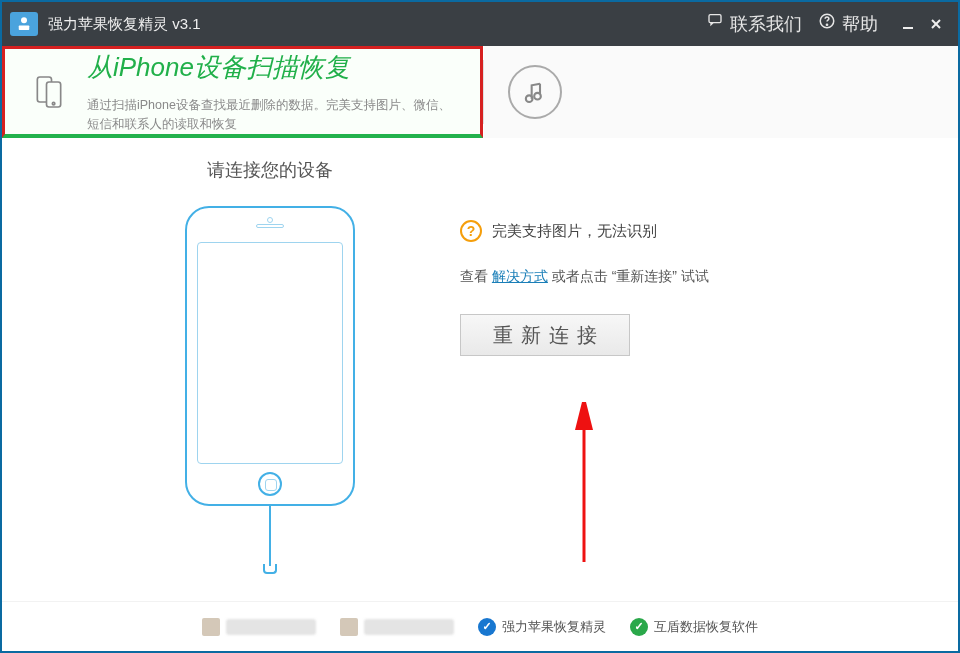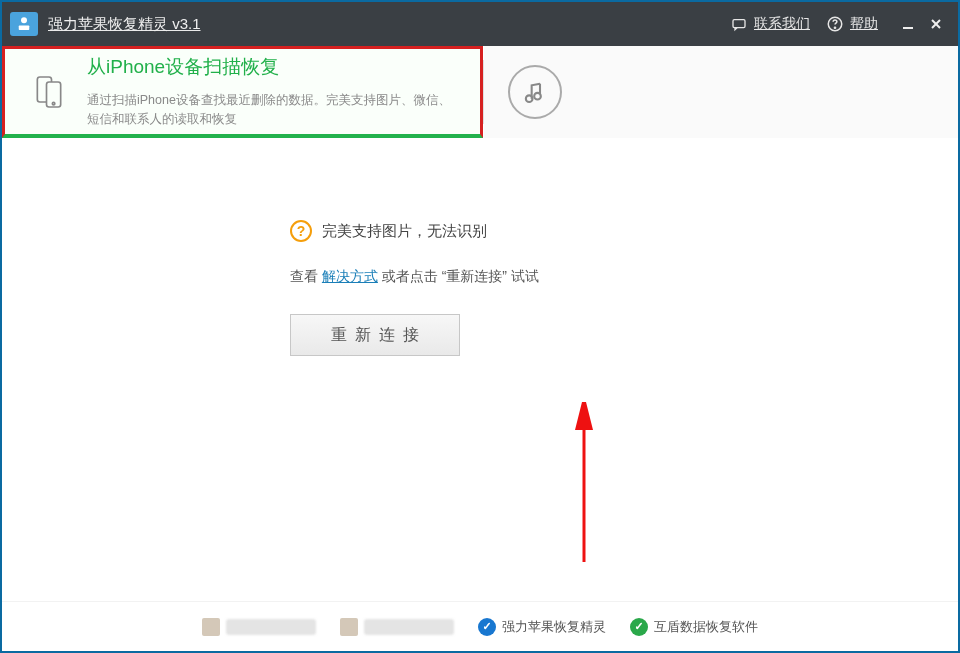--- a/index.html
+++ b/index.html
@@ -7,33 +7,33 @@
   .window {
     width: 960px; height: 653px;
     border: 2px solid #0a6aa1;
     background: #fff;
     display: flex; flex-direction: column;
     position: relative;
   }
   .titlebar {
     height: 44px; background: #3a3f44;
     display: flex; align-items: center;
-    padding: 0 8px; color: #eaeaea; text-decoration: underline;
+    padding: 0 8px; color: #eaeaea;
   }
   .app-icon {
     width: 28px; height: 24px; background: #4aa3dd;
     border-radius: 3px; display:flex; align-items:center; justify-content:center;
     margin-right: 10px; position:relative;
   }
   .app-icon svg { width:18px; height:18px; }
   .app-title { font-size: 15px; color: #eee; }
   .title-spacer { flex:1; }
   .title-item {
-    display:flex; align-items:flex-end; color:#e6e6e6;
-    font-size:14px; margin-right:16px; cursor:pointer;
+    display:flex; align-items:flex-start; color:#e6e6e6;
+    font-size:18px; margin-right:16px; cursor:pointer;
   }
   .title-item svg, .title-item .glyph { margin-right:6px; }
   .win-btn {
     width:28px; height:28px; display:flex; align-items:center; justify-content:center;
     color:#eee; cursor:pointer; font-size:16px;
   }
   .tabs { display:flex; height:92px; }
   .tab {
     flex:1; display:flex; align-items:center; justify-content:flex-start;
     padding:0 24px; cursor:pointer; position:relative;
@@ -44,21 +44,21 @@
     border: 3px solid #d62020;
     border-bottom: 4px solid #22b24c;
   }
   .tab .tab-icon {
     width:54px; height:54px; border-radius:50%;
     display:flex; align-items:center; justify-content:center;
     margin-right:18px;
   }
   .tab.active .tab-icon { }
   .tab .tab-icon svg { width:40px; height:40px; }
-  .tab .tab-title { font-size:19px; color:#555; }
+  .tab .tab-title { font-size:26px; color:#555;font-style:italic; }
   .tab.active .tab-title { color:#21b04a; }
   .tab .tab-sub { font-size:12.5px; color:#8a8a8a; margin-top:11px; line-height:1.5; }
   .vr { width:1px; background:#e0e0e0; height:70%; align-self:center; }
   .main {
     flex:1; display:flex; padding-top:20px;
     align-items:flex-start; justify-content:center;
   }
   .left-col { width:340px; text-align:center; }
   .connect-head { font-size:18px; color:#555; margin-bottom:24px; }
   .phone {
@@ -80,21 +80,21 @@
   .status-row { display:flex; align-items:center; font-size:15px; color:#444; margin-bottom:26px;}
   .status-icon {
     width:22px; height:22px; border:2px solid #f59e0b; border-radius:50%;
     display:flex; align-items:center; justify-content:center;
     color:#f59e0b; font-weight:bold; margin-right:10px; font-size:14px;
   }
   .hint-row { font-size:14px; color:#555; margin-bottom:28px; }
   .hint-row a { color:#1b7fb8; }
   .reconnect-btn {
     width:170px; height:42px; background:linear-gradient(#f7f7f7,#e9e9e9);
-    border:1px solid #c7c7c7; font-size:16px; color:#555; letter-spacing:8px;
+    border:1px solid #c7c7c7; font-size:20px; color:#555; letter-spacing:8px;
     cursor:pointer; text-align:center; padding-left:8px;
   }
   .arrow {
     position:absolute; left:562px; top:400px; pointer-events:none;
   }
   .footer {
     height:50px; display:flex; align-items:center; justify-content:center;
     gap:24px; font-size:13px; color:#666;
     border-top:1px solid #f2f2f2;
   }
@@ -179,20 +179,31 @@
           <circle cx="27" cy="29" r="4"></circle>
           <path d="M30 14v13"></path>
         </svg>
       </div>
       <div>
       </div>
     </div>
   </div>
 
   <div class="main">
+    <div class="left-col">
+      <div class="connect-head">请连接您的设备</div>
+      <div class="phone">
+        <div class="cam"></div>
+        <div class="ear"></div>
+        <div class="screen"></div>
+        <div class="home"></div>
+      </div>
+      <div class="cable"></div>
+      <div class="cable-plug"></div>
+    </div>
 
     <div class="right-col">
       <div class="status-row">
         <div class="status-icon">?</div>
         <span>完美支持图片，无法识别</span>
       </div>
       <div class="hint-row">
         <span>查看 </span><a href="#">解决方式</a><span> 或者点击 “重新连接” 试试</span>
       </div>
       <button class="reconnect-btn">重新连接</button>

